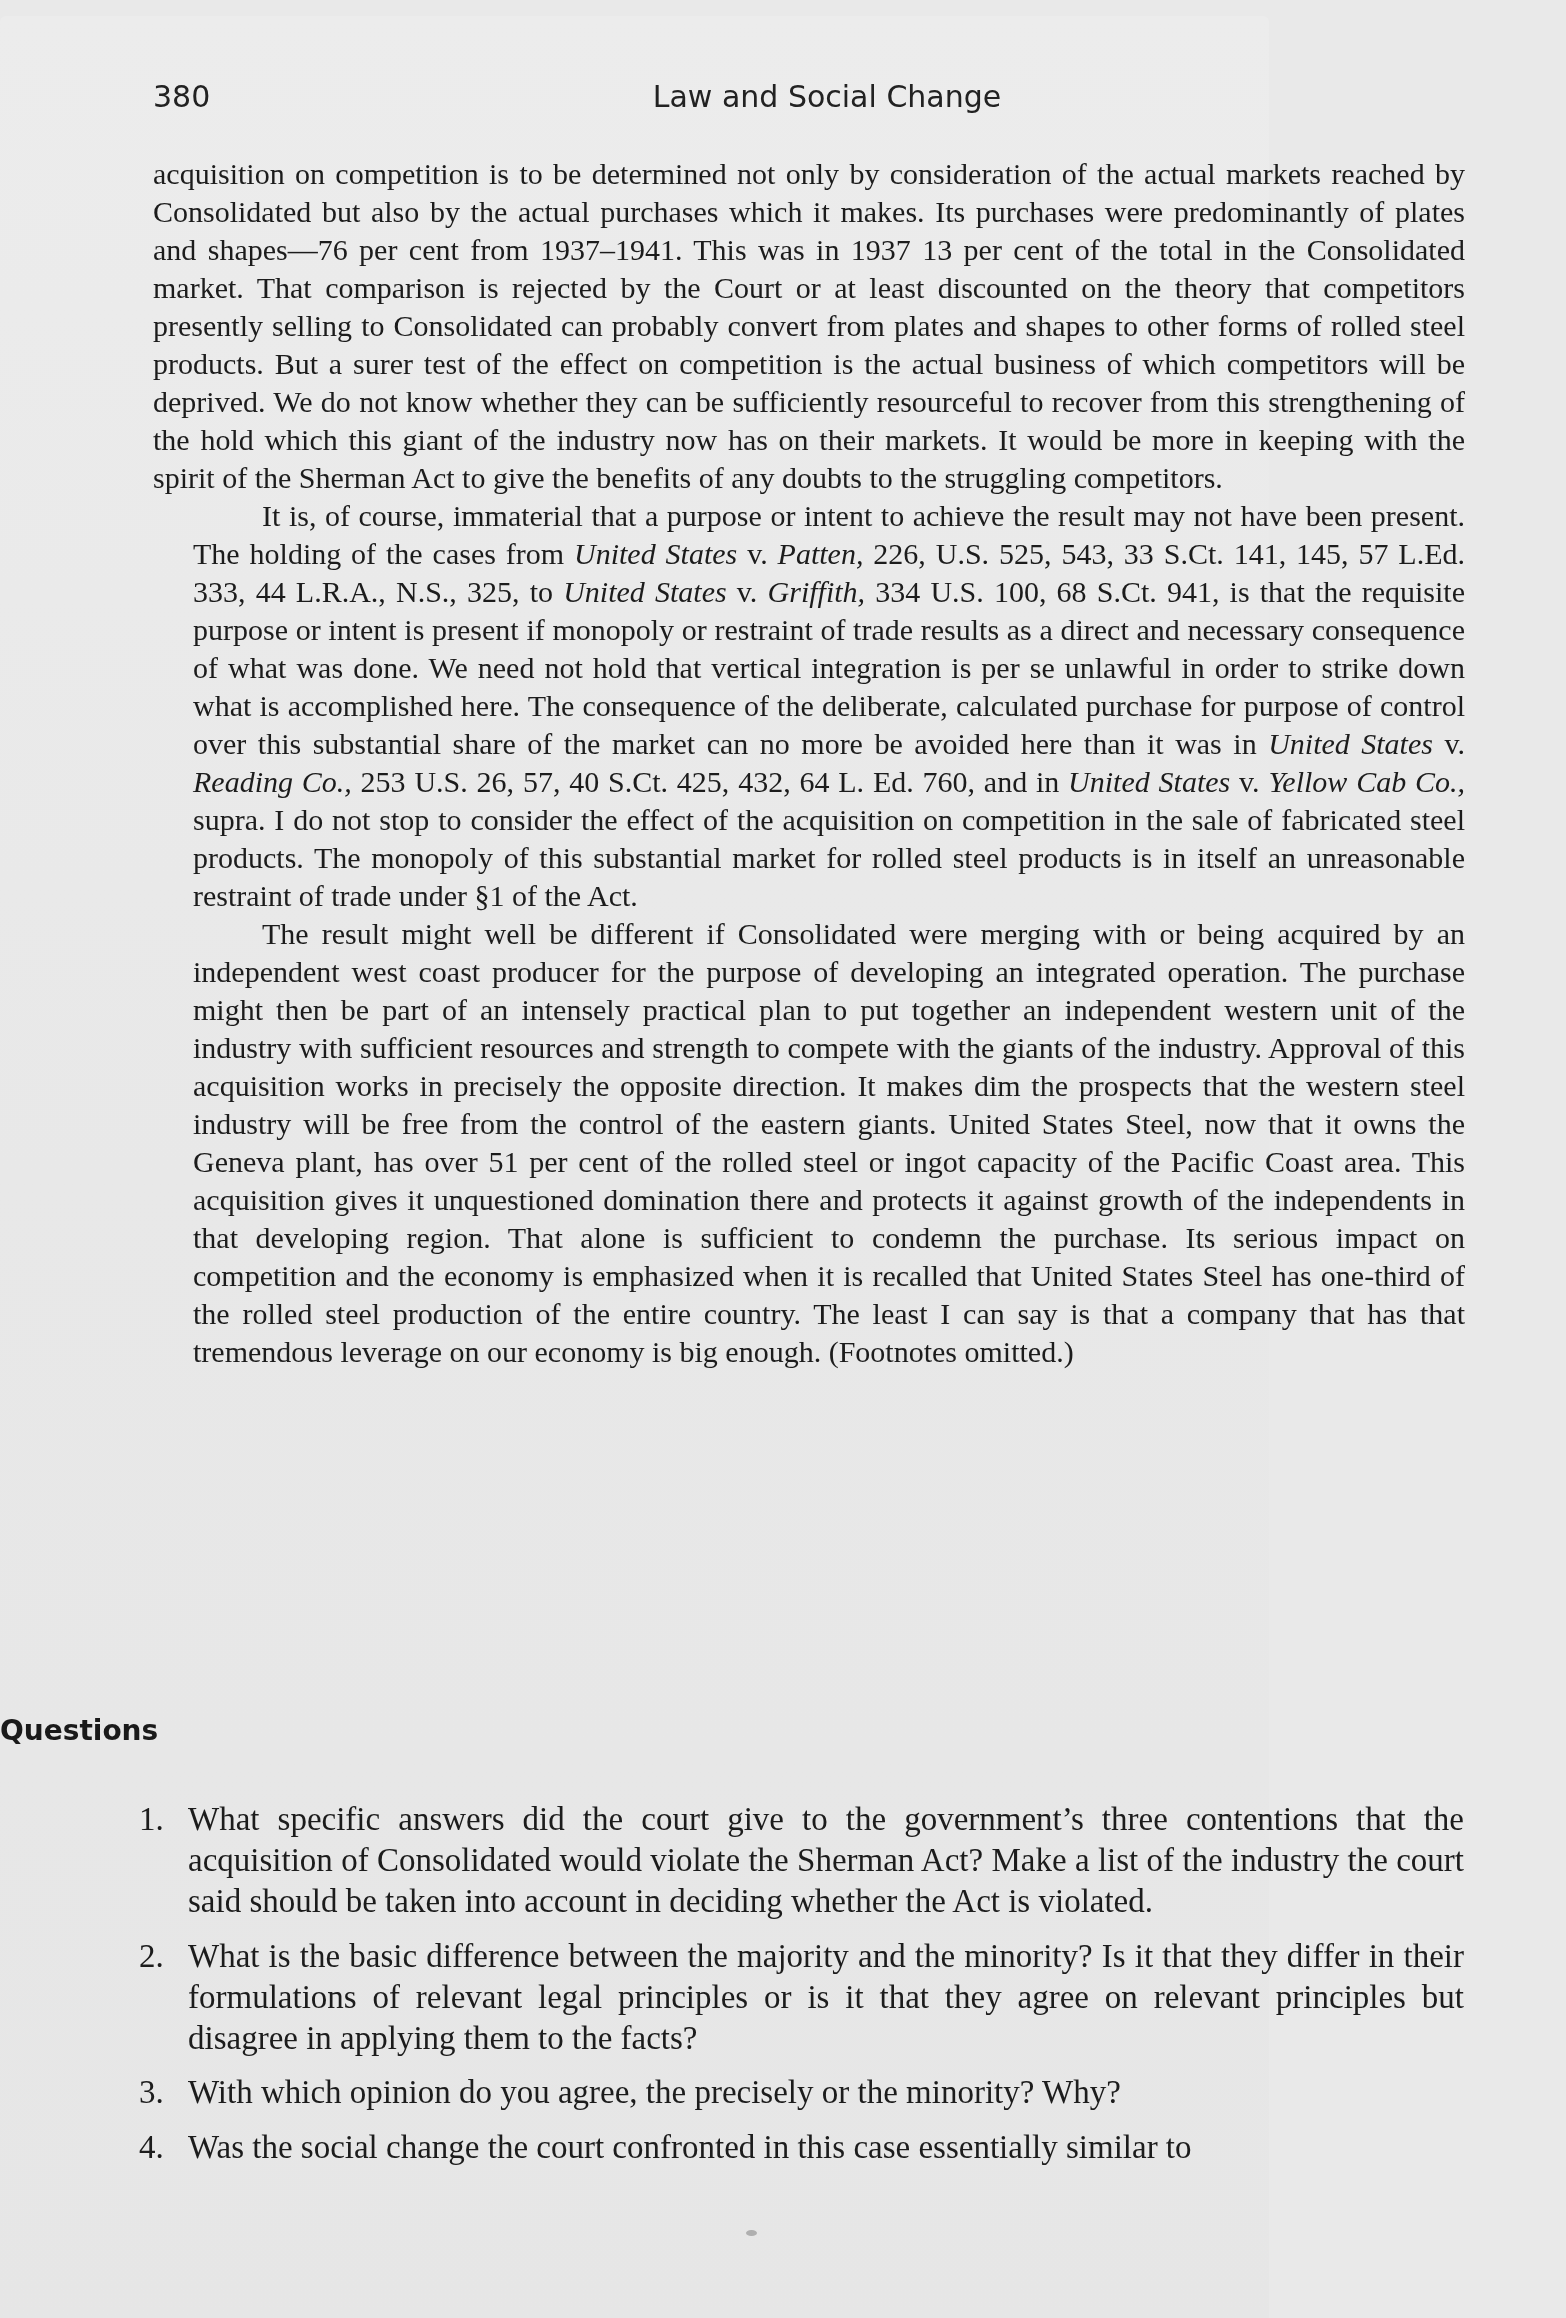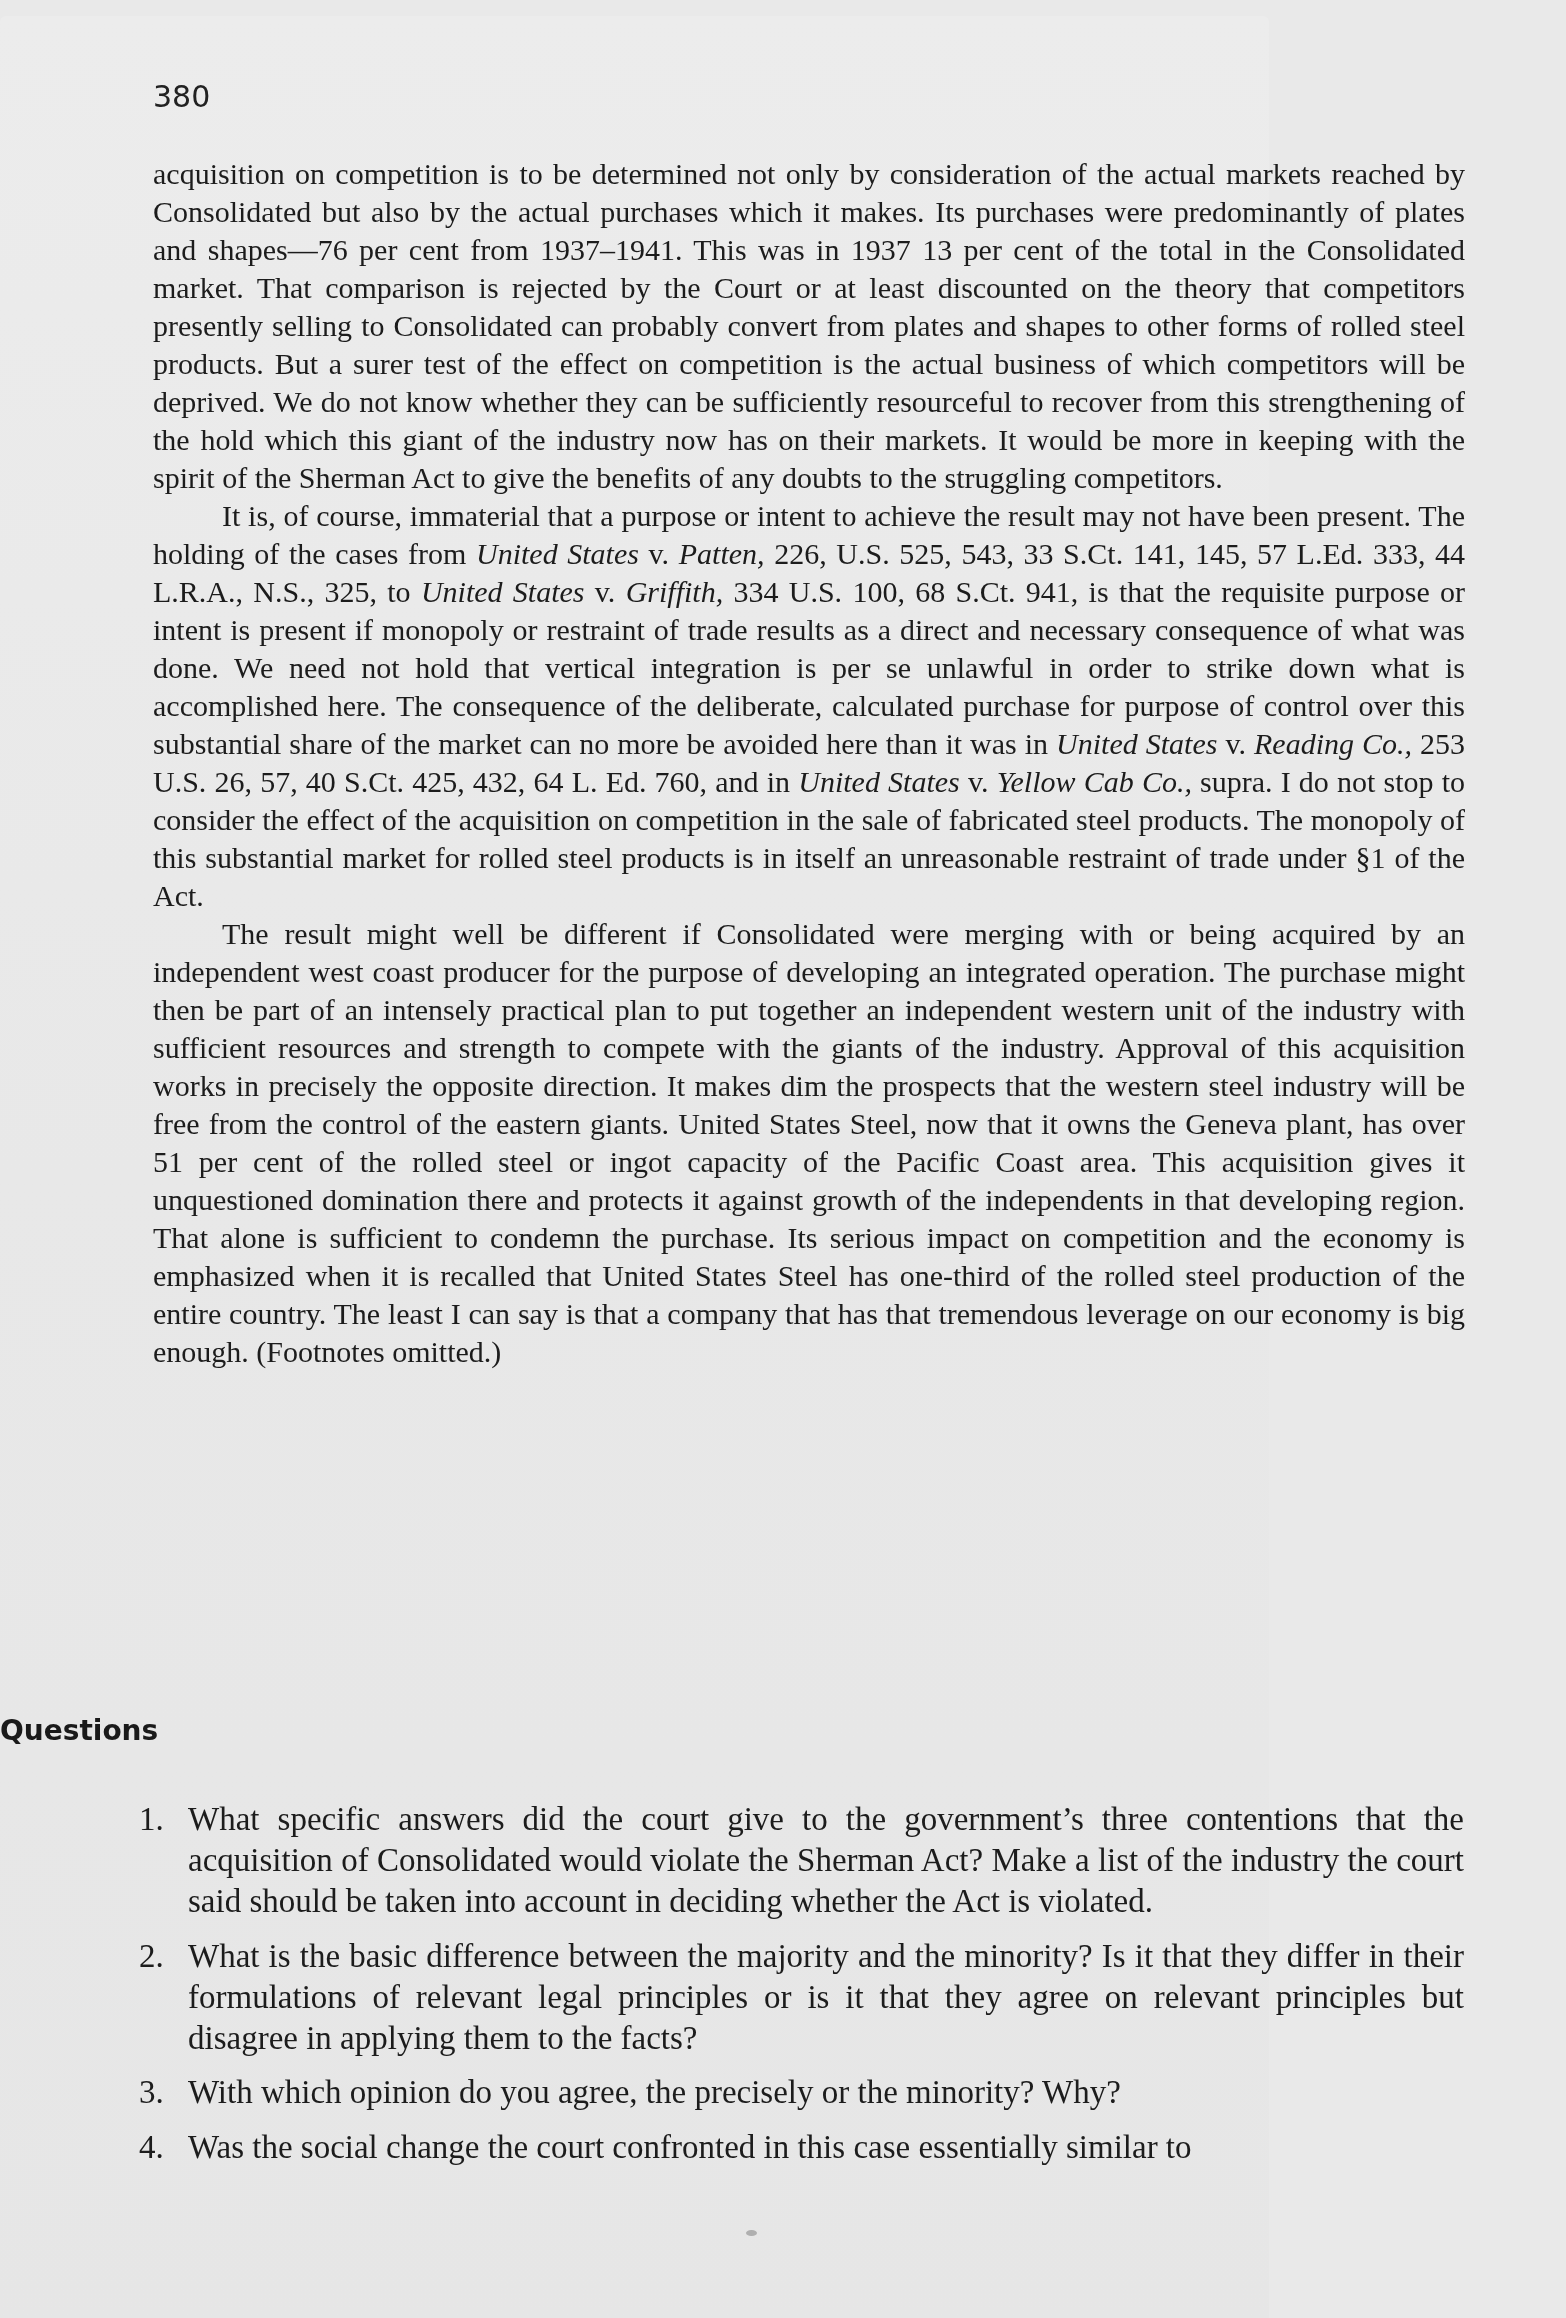--- a/index.html
+++ b/index.html
@@ -21,21 +21,21 @@
   }
   .page-number { position: absolute; left: 0; top: 0; }
   .running-title { position: absolute; left: 0; right: 0; top: 0; text-align: center; padding-left: 36px; }
   .body-text {
     position: absolute; left: 153px; top: 139px; width: 1312px;
     font-family: "Liberation Serif", serif;
     font-size: 30px; line-height: 38px;
     text-align: justify;
   }
   .body-text p { margin: 0; }
-  .body-text p.indent { text-indent: 69px; }
+  .body-text p.indent { text-indent: 69px; margin-left: 40px; }
   .body-text i { font-style: italic; }
   .questions-heading {
     position: absolute; top: 1698px; left: 0; width: 1567px; 
     font-family: "DejaVu Sans", sans-serif; font-weight: bold; font-size: 28px;
     color: #1a1a1a;
   }
   .questions {
     position: absolute; left: 139px; top: 1783px; width: 1325px;
     font-family: "Liberation Serif", serif;
     font-size: 33px; line-height: 41px;
@@ -50,20 +50,21 @@
     background: #8a8a8a; border-radius: 50%; opacity: .6;
   }
 </style>
 </head>
 <body>
 
 <div class="page">
 
   <div class="running-head">
     <span class="page-number">380</span>
+    <span class="running-title">Law and Social Change</span>
   </div>
 
   <div class="body-text" id="body-text">
       <p><span>acquisition on competition is to be determined not only by consideration of the actual markets reached by Consolidated but also by the actual purchases which it makes. Its purchases were predominantly of plates and shapes—76 per cent from 1937–1941. This was in 1937 13 per cent of the total in the Consolidated market. That comparison is rejected by the Court or at least discounted on the theory that competitors presently selling to Consolidated can probably convert from plates and shapes to other forms of rolled steel products. But a surer test of the effect on competition is the actual business of which competitors will be deprived. We do not know whether they can be sufficiently resourceful to recover from this strengthening of the hold which this giant of the industry now has on their markets. It would be more in keeping with the spirit of the Sherman Act to give the benefits of any doubts to the struggling competitors.</span></p>
       <p class="indent"><span>It is, of course, immaterial that a purpose or intent to achieve the result may not have been present. The holding of the cases from </span><i>United States</i><span> v. </span><i>Patten,</i><span> 226, U.S. 525, 543, 33 S.Ct. 141, 145, 57 L.Ed. 333, 44 L.R.A., N.S., 325, to </span><i>United States</i><span> v. </span><i>Griffith,</i><span> 334 U.S. 100, 68 S.Ct. 941, is that the requisite purpose or intent is present if monopoly or restraint of trade results as a direct and necessary consequence of what was done. We need not hold that vertical integration is per se unlawful in order to strike down what is accomplished here. The consequence of the deliberate, calculated purchase for purpose of control over this substantial share of the market can no more be avoided here than it was in </span><i>United States</i><span> v. </span><i>Reading Co.,</i><span> 253 U.S. 26, 57, 40 S.Ct. 425, 432, 64 L. Ed. 760, and in </span><i>United States</i><span> v. </span><i>Yellow Cab Co.,</i><span> supra. I do not stop to consider the effect of the acquisition on competition in the sale of fabricated steel products. The monopoly of this substantial market for rolled steel products is in itself an unreasonable restraint of trade under §1 of the Act.</span></p>
       <p class="indent"><span>The result might well be different if Consolidated were merging with or being acquired by an independent west coast producer for the purpose of developing an integrated operation. The purchase might then be part of an intensely practical plan to put together an independent western unit of the industry with sufficient resources and strength to compete with the giants of the industry. Approval of this acquisition works in precisely the opposite direction. It makes dim the prospects that the western steel industry will be free from the control of the eastern giants. United States Steel, now that it owns the Geneva plant, has over 51 per cent of the rolled steel or ingot capacity of the Pacific Coast area. This acquisition gives it unquestioned domination there and protects it against growth of the independents in that developing region. That alone is sufficient to condemn the purchase. Its serious impact on competition and the economy is emphasized when it is recalled that United States Steel has one-third of the rolled steel production of the entire country. The least I can say is that a company that has that tremendous leverage on our economy is big enough. (Footnotes omitted.)</span></p>
     </div>
 
   <div class="questions-heading">Questions</div>
 

